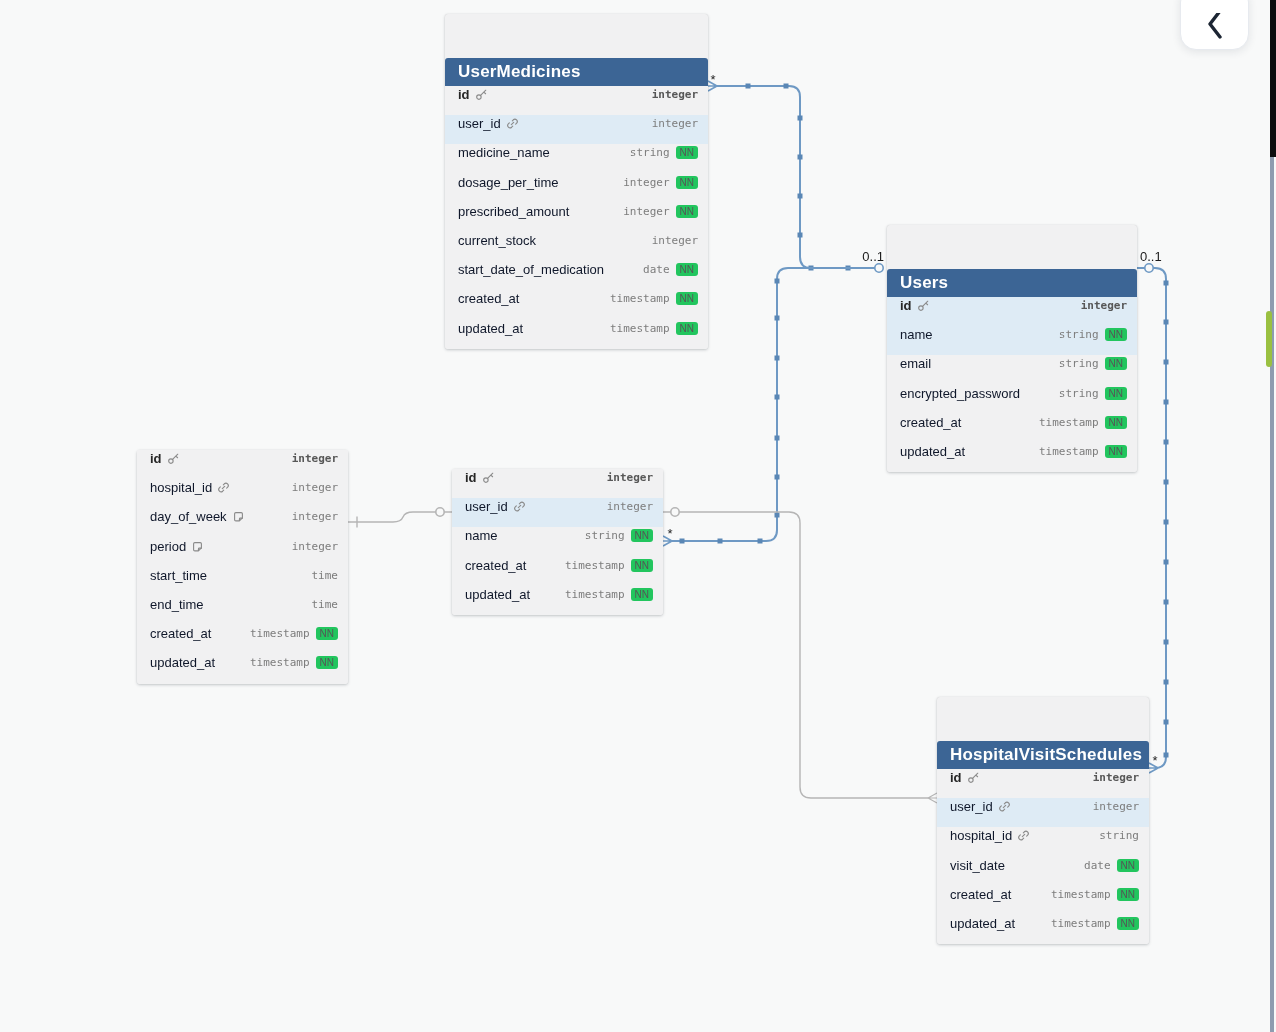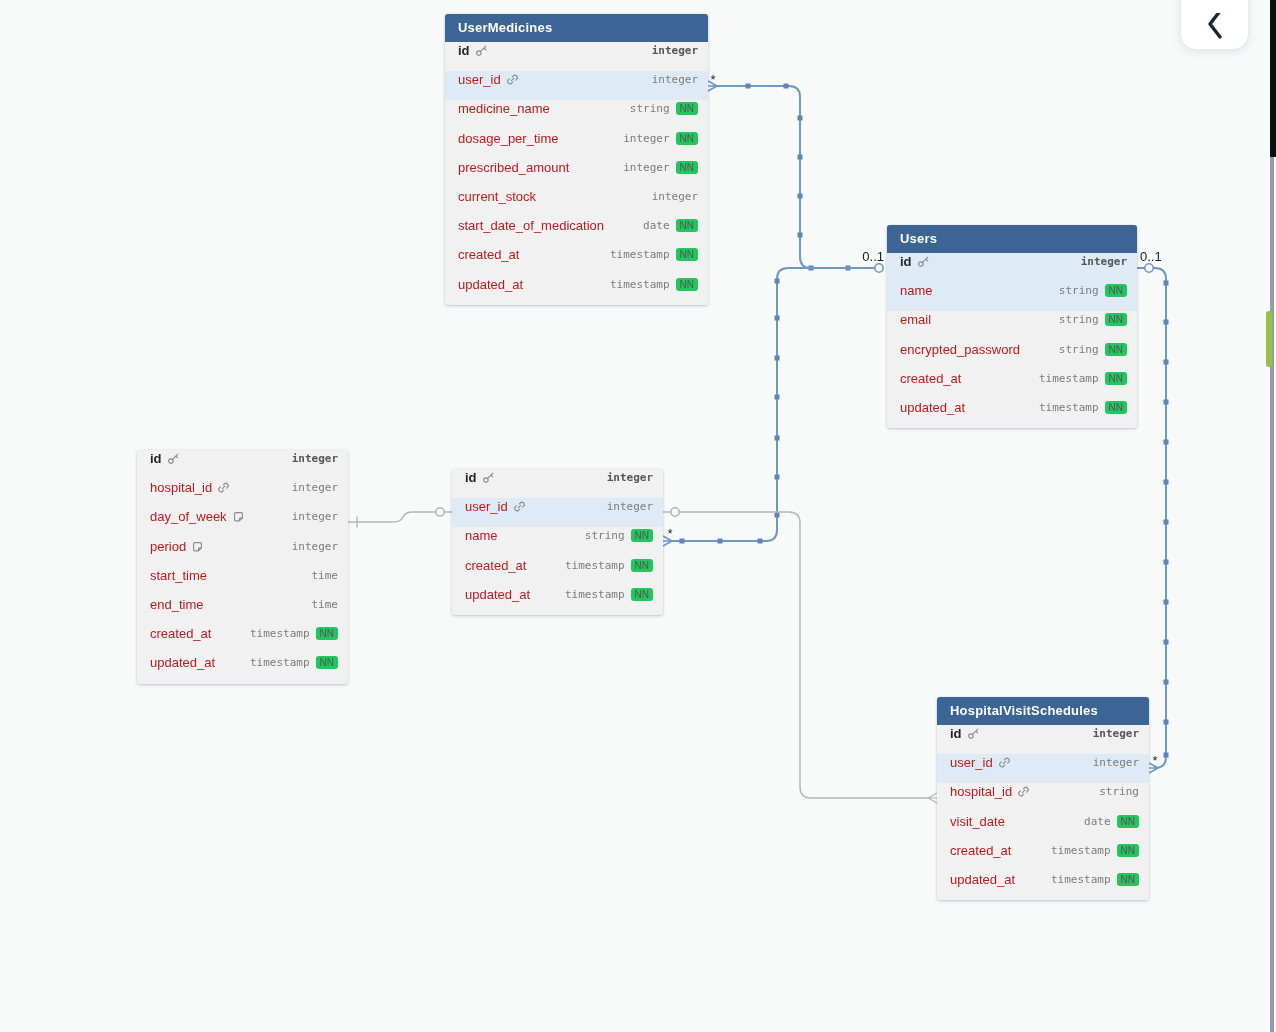--- a/index.html
+++ b/index.html
@@ -5,27 +5,27 @@
   html,body{margin:0;padding:0;}
   body{width:1276px;height:1032px;overflow:hidden;background:#f8f9f9;
        font-family:"Liberation Sans",sans-serif;}
   .canvas{position:relative;width:1276px;height:1032px;overflow:hidden;background:var(--canvas-bg,#f8f9f9);}
   #rel-layer{position:absolute;left:0;top:0;width:1276px;height:1032px;}
 
   
   .db-table{position:absolute;border-radius:3px;background:#f1f1f2;
             box-shadow:0 1px 3px rgba(40,50,60,.25),0 0 1px rgba(0,0,0,.15);}
   .db-header{height:28px;line-height:28px;background:var(--header-blue,#3c6595);
-             border-radius:3px 3px 0 0;color:#fff;font-weight:bold;font-size:13px;
-             padding:0 13px;letter-spacing:.2px;white-space:nowrap;overflow:hidden;}
+             border-radius:3px 3px 0 0;color:#fff;font-weight:bold;font-size:17px;
+             padding:0 13px;letter-spacing:.2px;white-space:nowrap;overflow:hidden;margin-top:44px;}
   .db-row{height:29.2px;display:flex;align-items:center;padding:0 10px 12px 13px;
           background:#f1f1f2;box-sizing:border-box;}
   .db-row.hl{background:var(--row-highlight,#deebf5);}
   .db-row:last-child{border-radius:0 0 3px 3px;}
-  .f-name{display:flex;align-items:center;gap:5px;font-size:13px;color:#b91c1c;white-space:nowrap;}
+  .f-name{display:flex;align-items:center;gap:5px;font-size:13px;color:#0f172a;white-space:nowrap;}
   .db-row.pk .f-name{font-weight:bold;color:#262626;}
   .f-icon{display:inline-flex;width:13px;height:13px;}
   .f-icon svg{width:13px;height:13px;stroke:#8a8a8a;fill:none;stroke-width:1.2;
               stroke-linecap:round;stroke-linejoin:round;}
   .f-right{margin-left:auto;display:flex;align-items:center;gap:6px;justify-content:flex-end;}
   .f-type{font-family:"DejaVu Sans Mono",monospace;font-size:11px;color:#7c7c7c;white-space:nowrap;}
   .db-row.pk .f-type{font-weight:bold;color:#575757;}
   .nn{font-size:10px;color:#555;background:#22c55e;border-radius:3px;padding:2px 4px 1px;
       line-height:1;}
 

